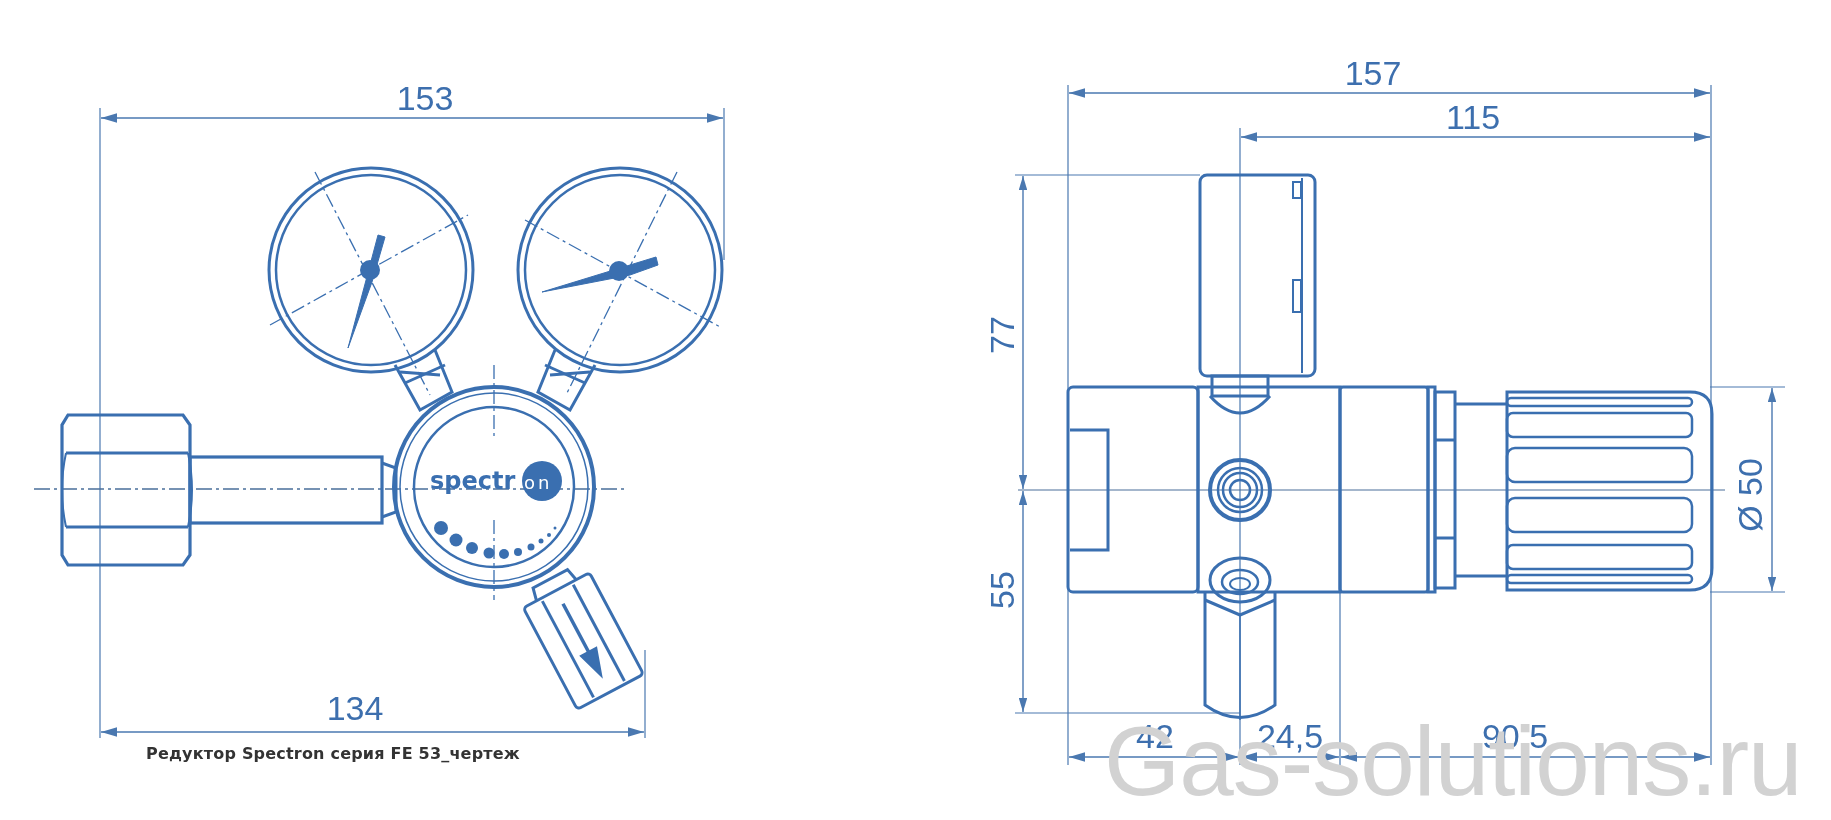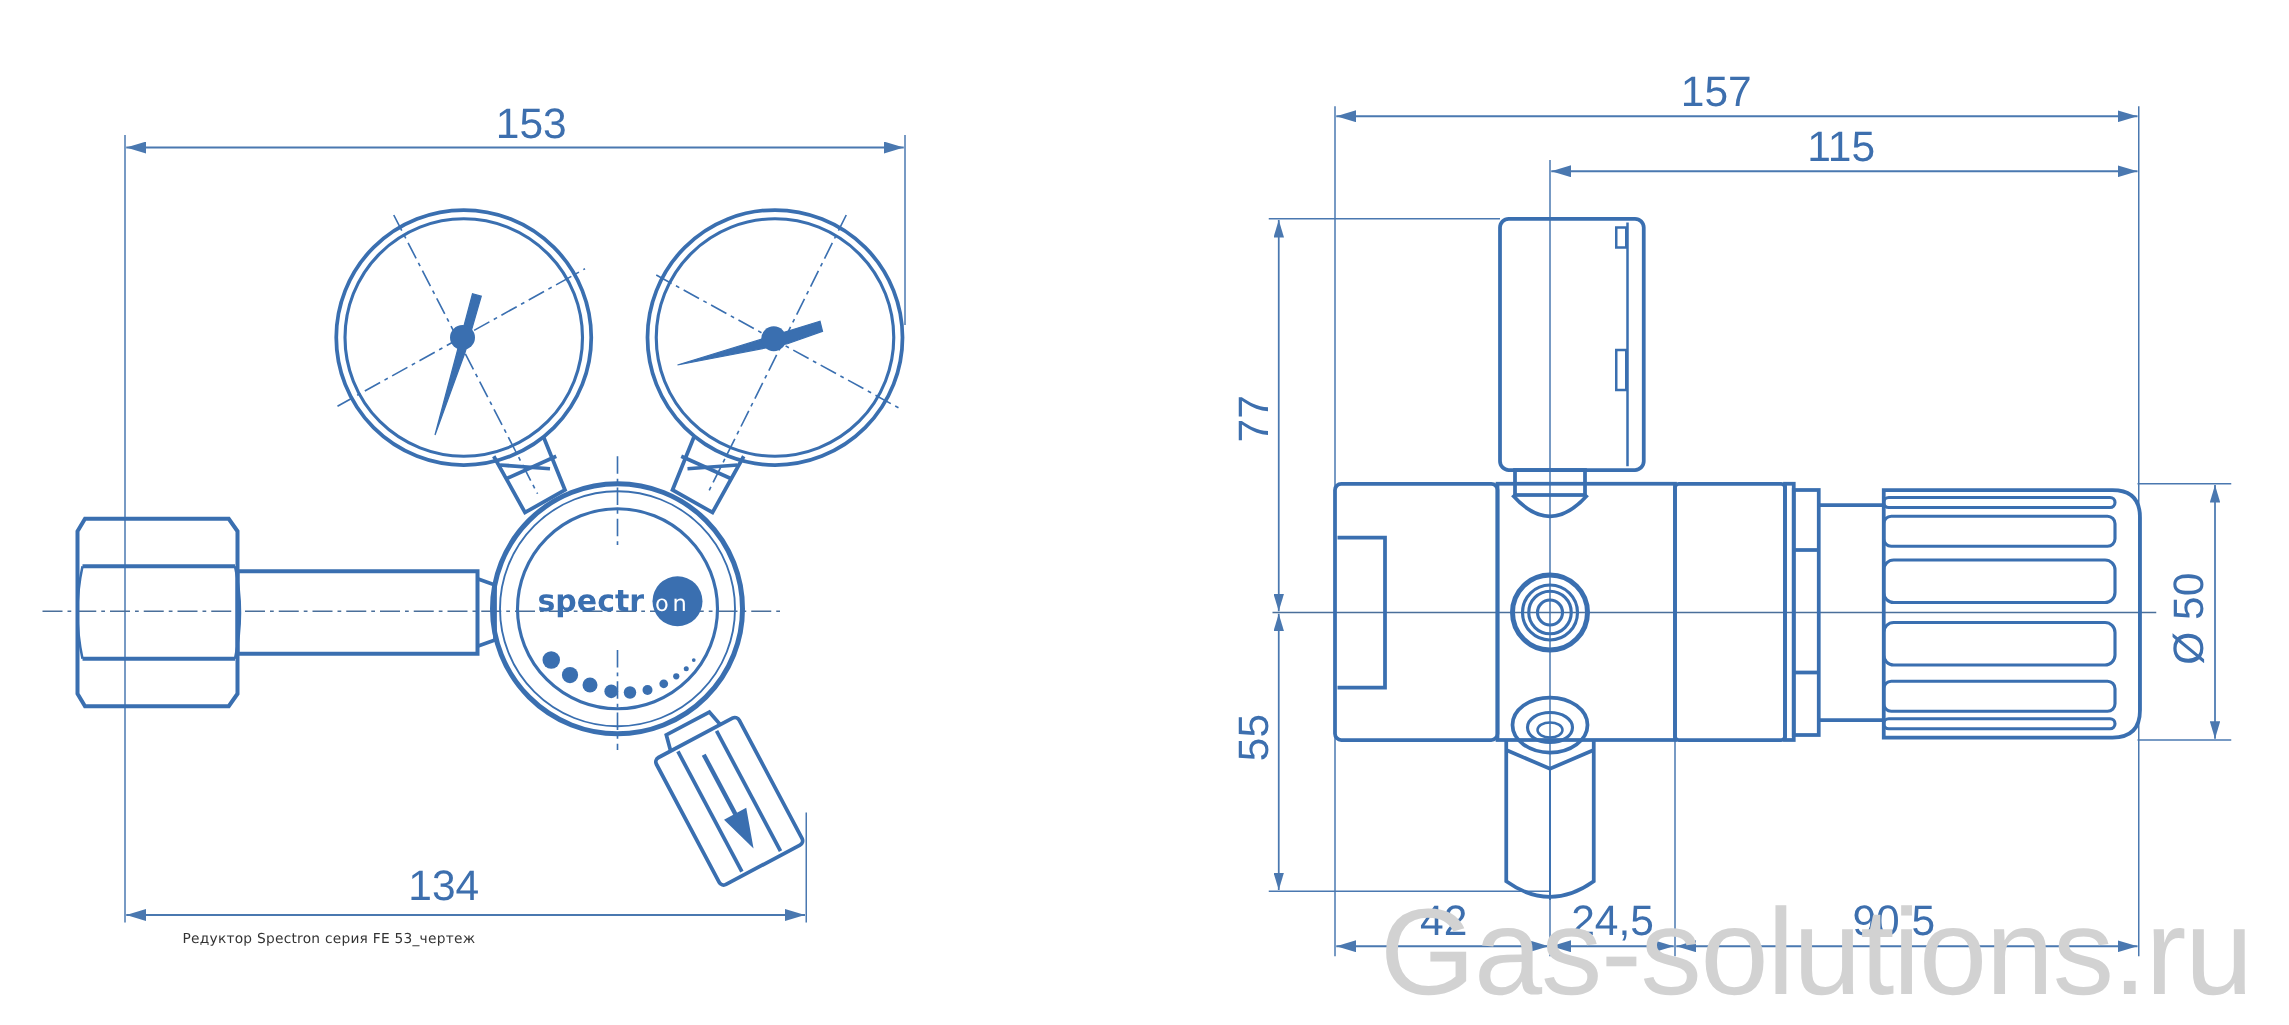--- a/index.html
+++ b/index.html
@@ -1,18 +1,18 @@
 <!DOCTYPE html>
 <html><head>
 <meta charset="utf-8">
 <style>
   html,body{margin:0;padding:0;background:#ffffff;}
   body{width:1831px;height:820px;position:relative;overflow:hidden;font-family:"Liberation Sans",sans-serif;}
   svg{position:absolute;left:0;top:0;}
-  .caption{position:absolute;left:146px;top:744px;font-family:"DejaVu Sans",sans-serif;font-weight:normal;font-size:11px;color:#333333;letter-spacing:0.2px;}
+  .caption{position:absolute;left:146px;top:744px;font-family:"DejaVu Sans",sans-serif;font-weight:bold;font-size:16px;color:#333333;letter-spacing:0.2px;}
   .watermark{position:absolute;left:1104px;top:712px;font-family:"Liberation Sans",sans-serif;font-size:98px;color:#d2d2d2;letter-spacing:-1px;line-height:1;}
   .dimtxt{font-family:"Liberation Sans",sans-serif;fill:#3d6fae;}
 </style>
 </head>
 <body>
 
 <svg width="1831" height="820" viewBox="0 0 1831 820">
   <defs>
     <marker id="arr" viewBox="0 0 10 6" refX="10" refY="3" markerWidth="10" markerHeight="6" orient="auto-start-reverse">
       <path d="M0,0 L10,3 L0,6 Z" fill="#4a78b0"></path>

